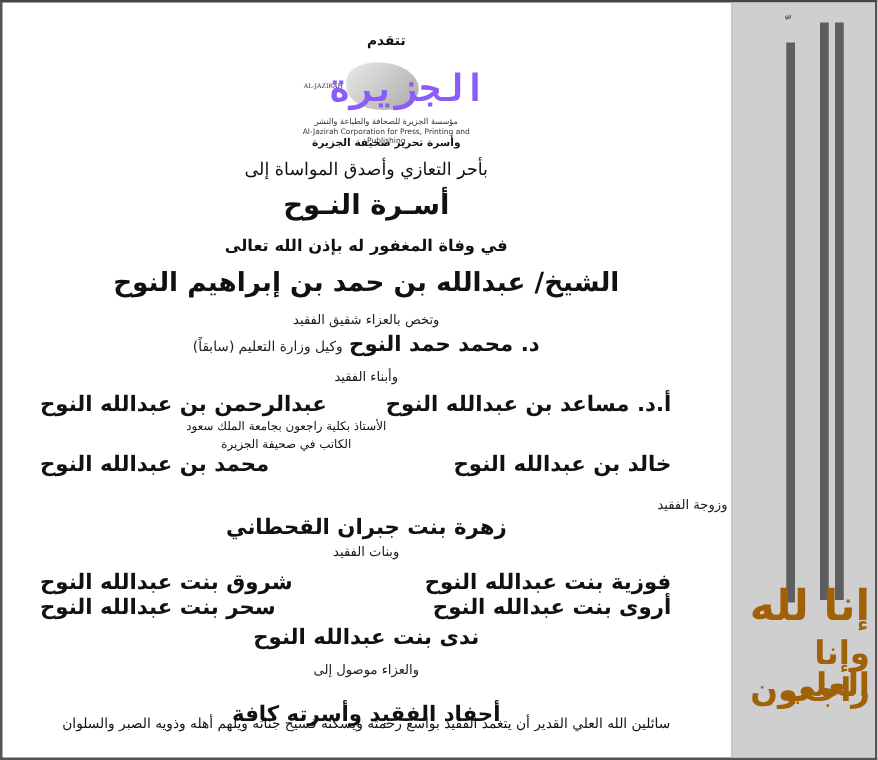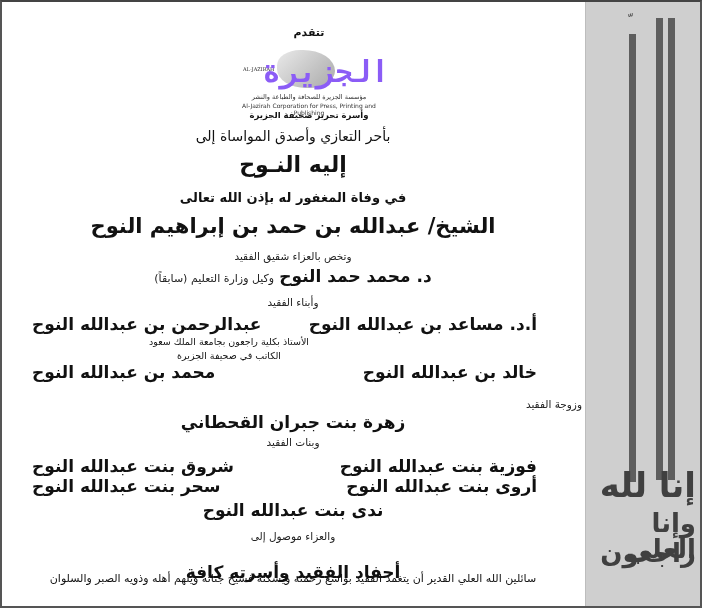--- a/index.html
+++ b/index.html
@@ -13,21 +13,21 @@
   }
 
   
   .side-panel {
     position: absolute; left: 585px; top: 2px; width: 115px; height: 604px;
     background: #cfcfcf;
     border-left: 1px solid #bdbdbd;
   }
   .side-text {
     position: absolute; right: 8px; width: 105px; text-align: right;
-    color: #404040; font-weight: bold; direction: rtl; line-height: 1;
+    color: #a16207; font-weight: bold; direction: rtl; line-height: 1;
   }
 
   
   .main {
     position: absolute; left: 4px; top: 4px; width: 578px; height: 600px;
     direction: rtl; text-align: center;
   }
   .line { position: absolute; left: 0; width: 578px; text-align: center; direction: rtl; white-space: nowrap; }
   .small { font-size: 10.5px; color: #222; }
   .med { font-size: 13px; font-weight: bold; }
@@ -82,21 +82,21 @@
       <div class="logo-map"></div>
       <div class="logo-en-small">AL-JAZIRAH</div>
       <div class="logo-word">الجزيرة</div>
     </div>
     <div class="logo-sub-ar">مؤسسة الجزيرة للصحافة والطباعة والنشر</div>
     <div class="logo-sub-en">Al-Jazirah Corporation for Press, Printing and Publishing</div>
     <div class="logo-staff">وأسرة تحرير صحيفة الجزيرة</div>
   </div>
 
   <div class="line" style="top:124px;font-size:14px;">بأحر التعازي وأصدق المواساة إلى</div>
-  <div class="line huge" style="top:148px;font-size:22px;">إليه النـوح</div>
+  <div class="line huge" style="top:148px;font-size:22px;">أسـرة النـوح</div>
   <div class="line med" style="top:186px;font-size:13px;">في وفاة المغفور له بإذن الله تعالى</div>
   <div class="line huge" style="top:210px;font-size:21px;">الشيخ/ عبدالله بن حمد بن إبراهيم النوح</div>
   <div class="line small" style="top:246px;">وتخص بالعزاء شقيق الفقيد</div>
 
   <div class="line" style="top:262px;">
     <span class="big" style="font-size:17px;text-align:center;">د. محمد حمد النوح</span>
     <span class="small" style="font-size:11px;">وكيل وزارة التعليم (سابقاً)</span>
   </div>
 
   <div class="line small" style="top:292px;">وأبناء الفقيد</div>

